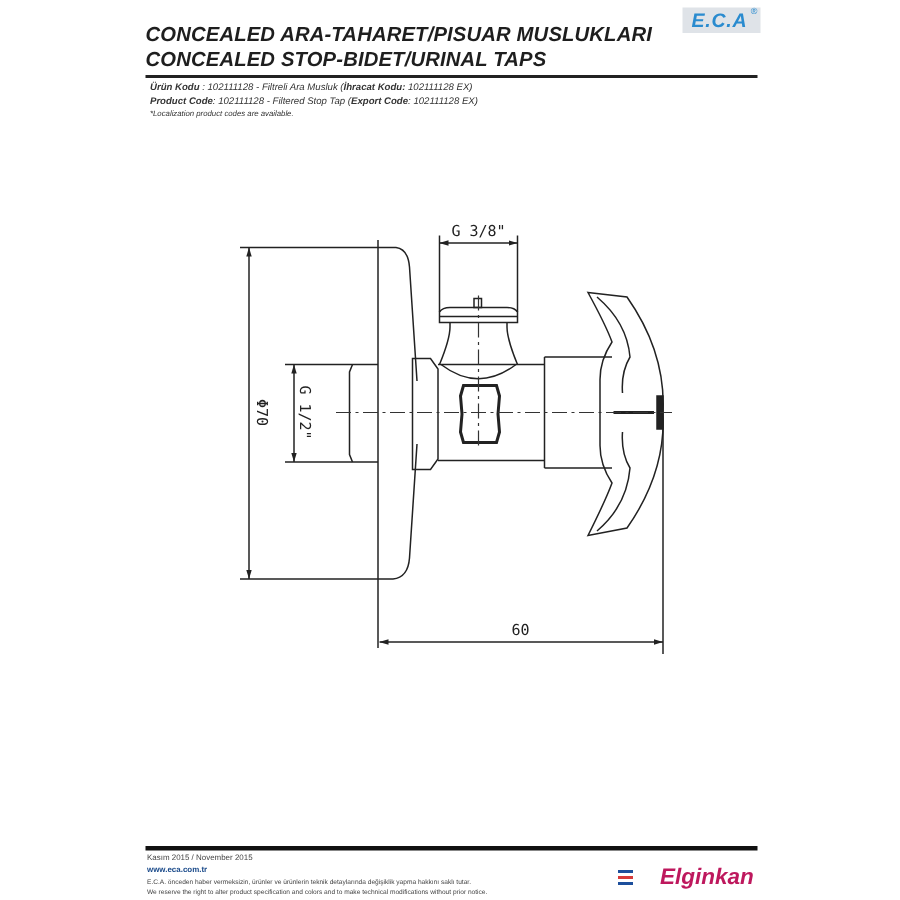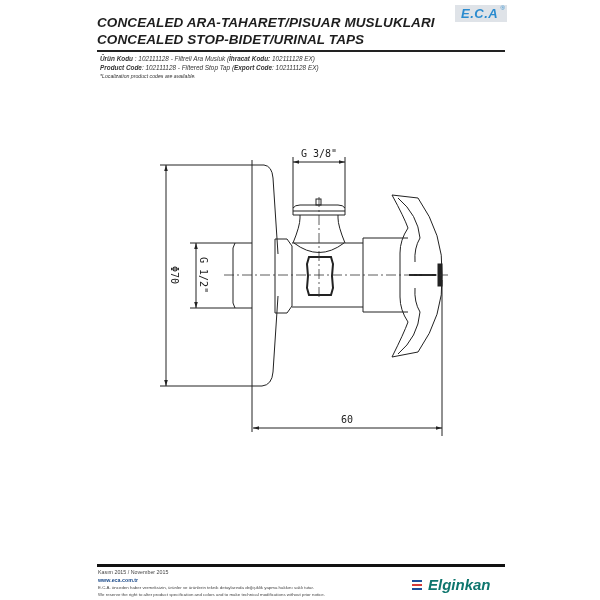--- a/index.html
+++ b/index.html
@@ -13,21 +13,21 @@
     .logo-reg { position: absolute; right: 2px; top: 0px; font-size: 6px; color: #2a8bcf; }
     .hrule { left: 97px; top: 50px; width: 408px; height: 1.5px; background: #222; }
     .info { left: 100px; font-size: 6.4px; font-style: italic; color: #333; white-space: nowrap; }
     .i1 { top: 55px; } .i2 { top: 64px; } .i3 { top: 73px; font-size: 5.2px; }
     .info b { font-weight: bold; }
     .drawing { left: 0; top: 0; width: 600px; height: 600px; }
     .frule { left: 97px; top: 564px; width: 408px; height: 2.5px; background: #111; }
     .foot { left: 98px; font-size: 5.3px; color: #444; white-space: nowrap; }
     .f1 { top: 569px; } .f2 { top: 577px; font-weight: bold; color: #1a4a8a; }
     .f3 { top: 585px; font-size: 4.4px; } .f4 { top: 592px; font-size: 4.4px; }
-    .brand { left: 428px; top: 576px; font-size: 15px; font-weight: bold; font-style: italic; color: #0f766e; white-space: nowrap; }
+    .brand { left: 440px; top: 576px; font-size: 15px; font-weight: bold; font-style: italic; color: #be185d; white-space: nowrap; }
     .brand-mark { left: 412px; top: 580px; width: 10px; }
     .brand-mark span { display: block; height: 2px; margin-bottom: 2px; }
   </style>
 </head>
 <body>
 
 <div class="abs title t1">CONCEALED ARA-TAHARET/PISUAR MUSLUKLARI</div>
 <div class="abs title t2">CONCEALED STOP-BIDET/URINAL TAPS</div>
 
 <div class="abs logo-box">

